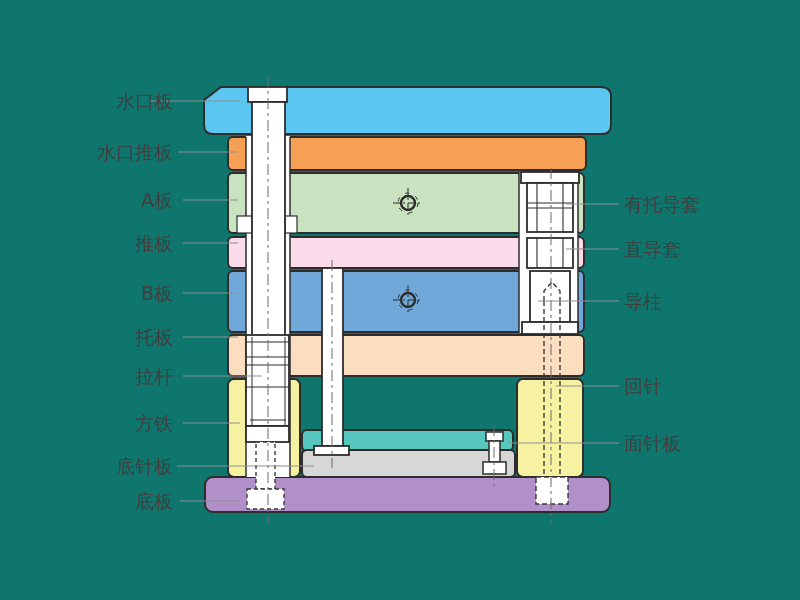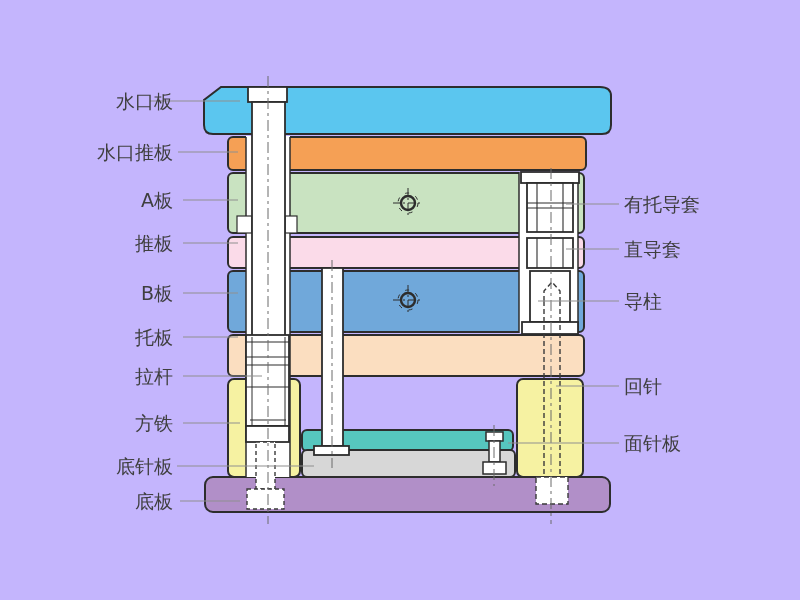--- a/index.html
+++ b/index.html
@@ -1,16 +1,16 @@
 <!DOCTYPE html>
 <html><head>
 <meta charset="utf-8">
 <style>
   html,body{margin:0;padding:0;background:#ffffff;}
-  #stage{position:relative;width:800px;height:600px;background:#c4b5fd;overflow:hidden;
+  #stage{position:relative;width:800px;height:600px;background:#0f766e;overflow:hidden;
          font-family:"DejaVu Sans","Liberation Sans",sans-serif;}
   svg text{font-family:"DejaVu Sans","Liberation Sans",sans-serif;font-size:19px;}
   .lbl{fill:#3f3f3f;}
 </style>
 </head>
 <body>
 
 <div id="stage">
 <svg width="800" height="600" viewBox="0 0 800 600">
 

